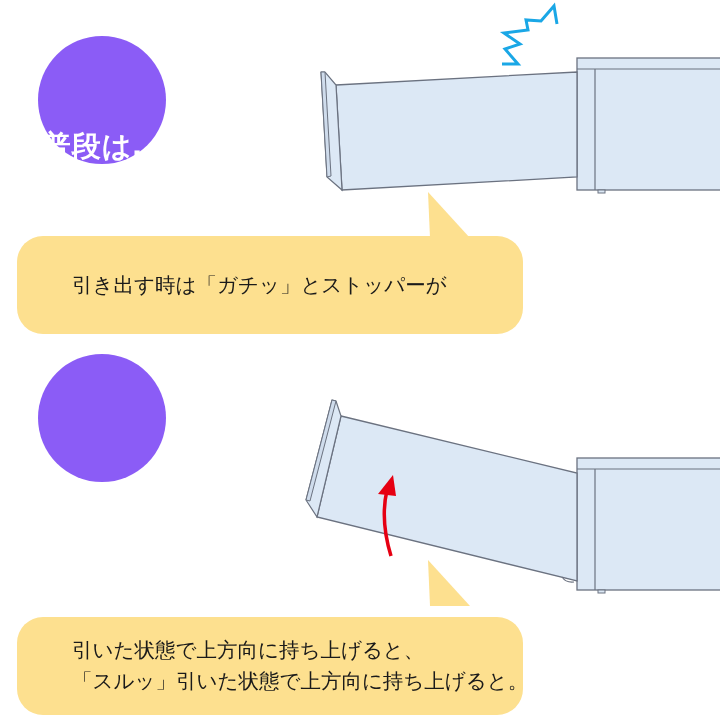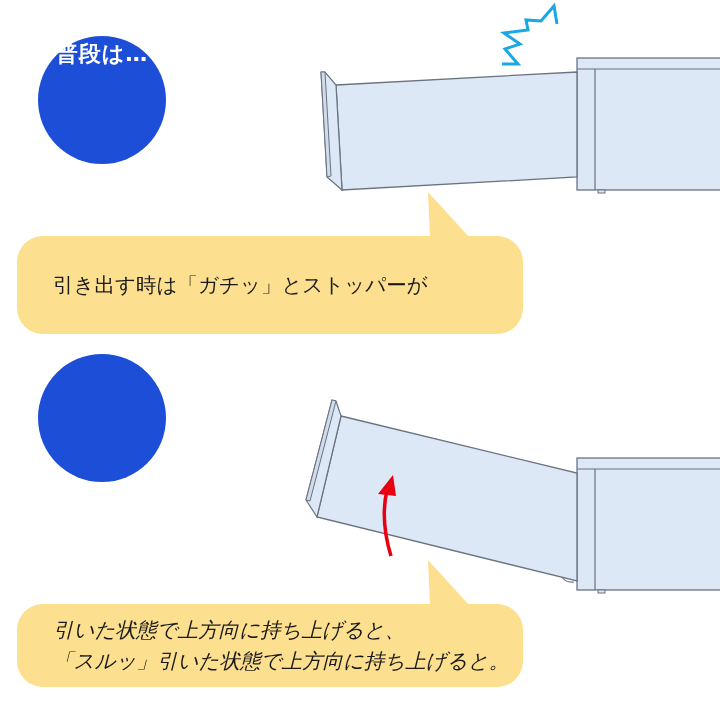--- a/index.html
+++ b/index.html
@@ -1,28 +1,28 @@
 <!DOCTYPE html>
 <html><head>
   <meta charset="utf-8">
   <style>
     html, body { margin: 0; padding: 0; background: #ffffff; }
     body { width: 720px; height: 720px; position: relative; overflow: hidden;
            font-family: "DejaVu Sans", "Liberation Sans", sans-serif; }
     .badge {
       position: absolute; width: 128px; height: 128px; border-radius: 50%;
-      background: #1d4ed8; color: #ffffff; display: flex; align-items: flex-start;
+      background: #8b5cf6; color: #ffffff; display: flex; align-items: flex-end;
       justify-content: center; text-align: center; font-weight: bold;
-      font-size: 22px; line-height: 36px; letter-spacing: 1px;
+      font-size: 29px; line-height: 36px; letter-spacing: 1px;
     }
     .badge span { display: block; }
     .bubble {
       position: absolute; background: #fde08f; border-radius: 26px;
       color: #1a1a1a; font-size: 20.5px; line-height: 31px;
-      padding-left: 36px; box-sizing: border-box; display: flex;
+      padding-left: 55px; box-sizing: border-box; display: flex;
       flex-direction: column; justify-content: center;
     }
     .bubble span { display: block; white-space: nowrap; }
     svg.art { position: absolute; left: 0; top: 0; }
   </style>
 </head>
 <body>
 
 <svg class="art" width="720" height="720" viewBox="0 0 720 720">
 
@@ -71,16 +71,16 @@
 
 <div class="bubble" style="left:17px; top:236px; width:506px; height:98px;">
   <span>引き出す時は「ガチッ」とストッパーが</span>
 </div>
 
 <div class="badge" style="left:38px; top:354px;">
   <div>
   </div>
 </div>
 
-<div class="bubble" style="left:17px; top:604px; width:506px; height:83px;font-style:italic;">
+<div class="bubble" style="left:17px; top:617px; width:506px; height:98px;">
   <span>引いた状態で上方向に持ち上げると、</span>
   <span>「スルッ」引いた状態で上方向に持ち上げると。</span>
 </div>
 
 </body></html>

